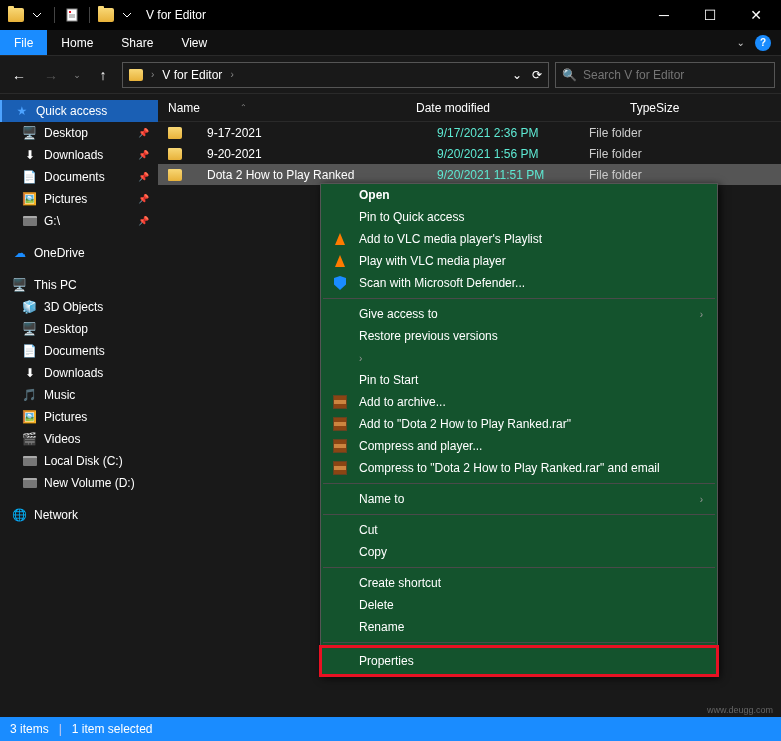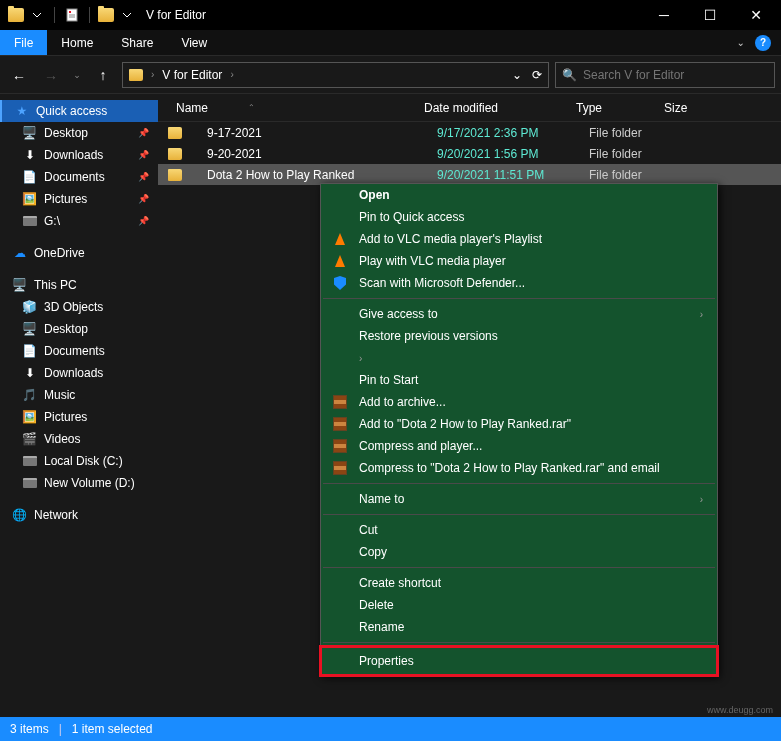--- a/index.html
+++ b/index.html
@@ -34,25 +34,25 @@
 .side-item.selected { background:#1a5fb4; border-left:2px solid #4da3ff; }
 .side-item .pin { margin-left:auto; color:#888; font-size:9px; }
 .side-item .ico { width:16px; height:16px; display:flex; align-items:center; justify-content:center; font-size:12px; }
 .side-sep { height:10px; }
 .star-ico { color:#4da3ff; }
 .folder-mini { width:14px; height:12px; background:linear-gradient(#f8d775,#e8b23a); border-radius:1px 2px 2px 1px; }
 .cloud-ico { color:#1a8cff; }
 .pc-ico { color:#4da3ff; }
 .disk-ico { width:14px; height:10px; background:#777; border-radius:1px; border-top:2px solid #aaa; }
 .main { flex:1; display:flex; flex-direction:column; position:relative; }
-.columns { display:flex; height:28px; align-items:center; border-bottom:1px solid #2a2a2a; padding-left:18px; color:#ccc; }
+.columns { display:flex; height:28px; align-items:center; border-bottom:1px solid #2a2a2a; padding-left:10px; color:#ccc; }
 .col-name { width:248px; display:flex; align-items:center; gap:40px; }
 .col-name .sort { font-size:8px; color:#888; }
 .col-date { width:152px; }
-.col-type { width:88px; }
+.col-type { width:88px;text-align:right; }
 .col-size { width:60px; }
 .rows { flex:1; }
 .row { display:flex; align-items:center; height:21px; padding-left:10px; }
 .row.selected { background:#555; }
 .row .fico { width:18px; display:flex; align-items:center; }
 .row .rname { width:230px; white-space:nowrap; overflow:hidden; text-overflow:ellipsis;margin-left:21px; }
 .row .rdate { width:152px; color:#5eead4; }
 .row .rtype { width:88px; color:#ccc; }
 .context-menu { position:absolute; left:320px; top:183px; width:398px; background:#14532d; border:1px solid #555; box-shadow:2px 2px 8px rgba(0,0,0,0.8); z-index:100; }
 .cm-item { display:flex; align-items:center; height:22px; padding:0 14px 0 10px; gap:10px; }

